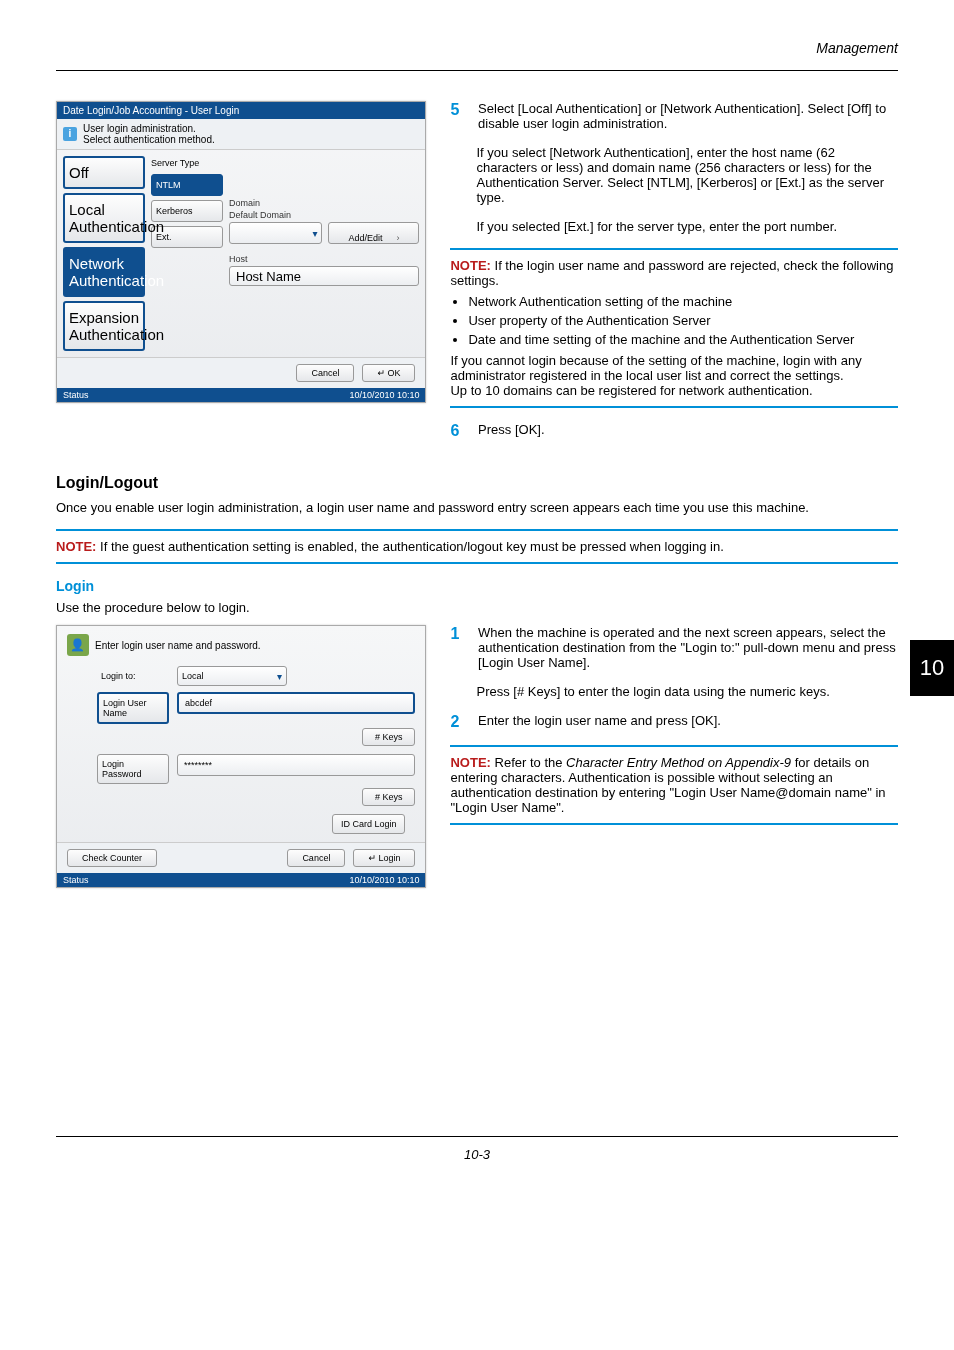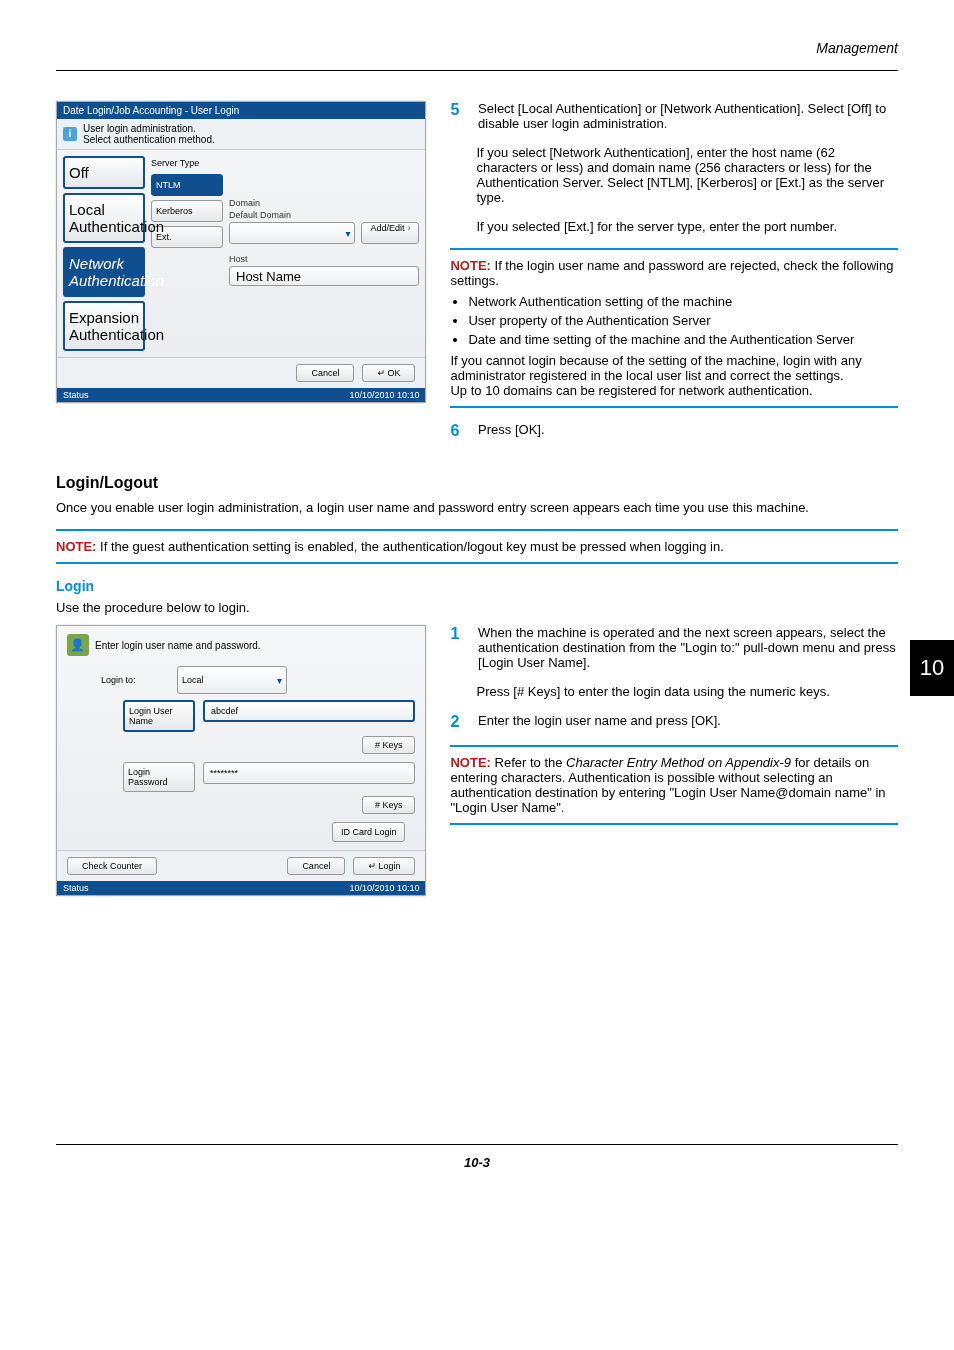--- a/index.html
+++ b/index.html
@@ -81,21 +81,20 @@
     align-items: center;
     justify-content: center;
   }
   .footer {
     text-align: center;
     font-style: italic;
     font-size: 13px;
     border-top: 1px solid #000;
     padding-top: 10px;
     margin-top: 230px;
-    font-weight: bold;
   }
 
   
   .panel {
     border: 1px solid #aaa;
     background: linear-gradient(#f6f7f8,#e9ebee);
     width: 100%;
     font-size: 10px;
     box-shadow: 0 0 2px rgba(0,0,0,.2);
     margin-bottom: 18px;
@@ -137,21 +136,20 @@
     border-radius: 3px;
     background: linear-gradient(#fdfdfd,#e5e7ea);
     padding: 6px 4px;
     font-size: 15px;
     position: relative;
   }
   .side-btn.sel {
     border: 2px solid #0f4f8f;
     background: #0f4f8f;
     color: #fff;
-    font-style: italic;
   }
   .side-hl { border: 2px solid #0f4f8f !important; }
   .servcol { width: 72px; display: flex; flex-direction: column; gap: 4px; }
   .serv-head { font-size: 9px; padding: 2px 0; }
   .serv-btn {
     border: 1px solid #999;
     border-radius: 3px;
     background: linear-gradient(#fdfdfd,#e5e7ea);
     padding: 5px 4px;
     font-size: 9px;
@@ -169,25 +167,25 @@
     display: flex;
     align-items: center;
     justify-content: flex-end;
     padding-right: 4px;
   }
   .dd-arrow { color: #0f4f8f; font-size: 10px; }
   .mini-btn {
     border: 1px solid #999;
     border-radius: 3px;
     background: linear-gradient(#fdfdfd,#e5e7ea);
-    padding: 0 8px;
-    font-size: 9px;
-    display: flex;
-    align-items: flex-start;
-    gap:3px;
+    padding: 0 19px;
+    font-size: 9px;
+    display: flex;
+    align-items: flex-end;
+    gap:14px;
   }
   .txt-input {
     border: 1px solid #999;
     border-radius: 3px;
     background: linear-gradient(#fff,#eceef1);
     height: 20px;
     display: flex;
     align-items: center;
     padding: 0 6px;
     font-size: 13px;
@@ -229,21 +227,21 @@
   }
   .login-head { display:flex; align-items:center; margin-bottom:10px; }
   .form-row { display:flex; align-items:stretch; gap:8px; margin: 6px 0 4px 30px; }
   .form-label-box {
     width: 72px;
     border: 1px solid #999;
     border-radius: 3px;
     background: linear-gradient(#fdfdfd,#e5e7ea);
     font-size: 9px;
     padding: 4px;
-    display:flex; align-items:center;margin-left:26px;
+    display:flex; align-items:center;
   }
   .form-label-box.hl { border: 2px solid #0f4f8f; }
   .form-label-plain {
     width: 72px;
     font-size: 9px;
     display:flex; align-items:center;
     padding-left:4px;
   }
   .form-field {
     flex: 1;
@@ -254,21 +252,21 @@
     display:flex; align-items:center;
     padding: 0 6px;
     font-size: 9px;
   }
   .form-field.hl { border: 2px solid #0f4f8f; }
   .form-dd {
     width: 110px;
     border: 1px solid #999;
     border-radius: 3px;
     background: linear-gradient(#fff,#eceef1);
-    height: 28px;
+    height: 20px;
     display:flex; align-items:center; justify-content:space-between;
     padding: 0 4px;
     font-size: 9px;
   }
   .keys-row { margin: 2px 0 8px 30px; display:flex; justify-content:flex-end; }
   .keys-btn {
     border: 1px solid #999;
     border-radius: 3px;
     background: linear-gradient(#fdfdfd,#e5e7ea);
     padding: 3px 12px;

